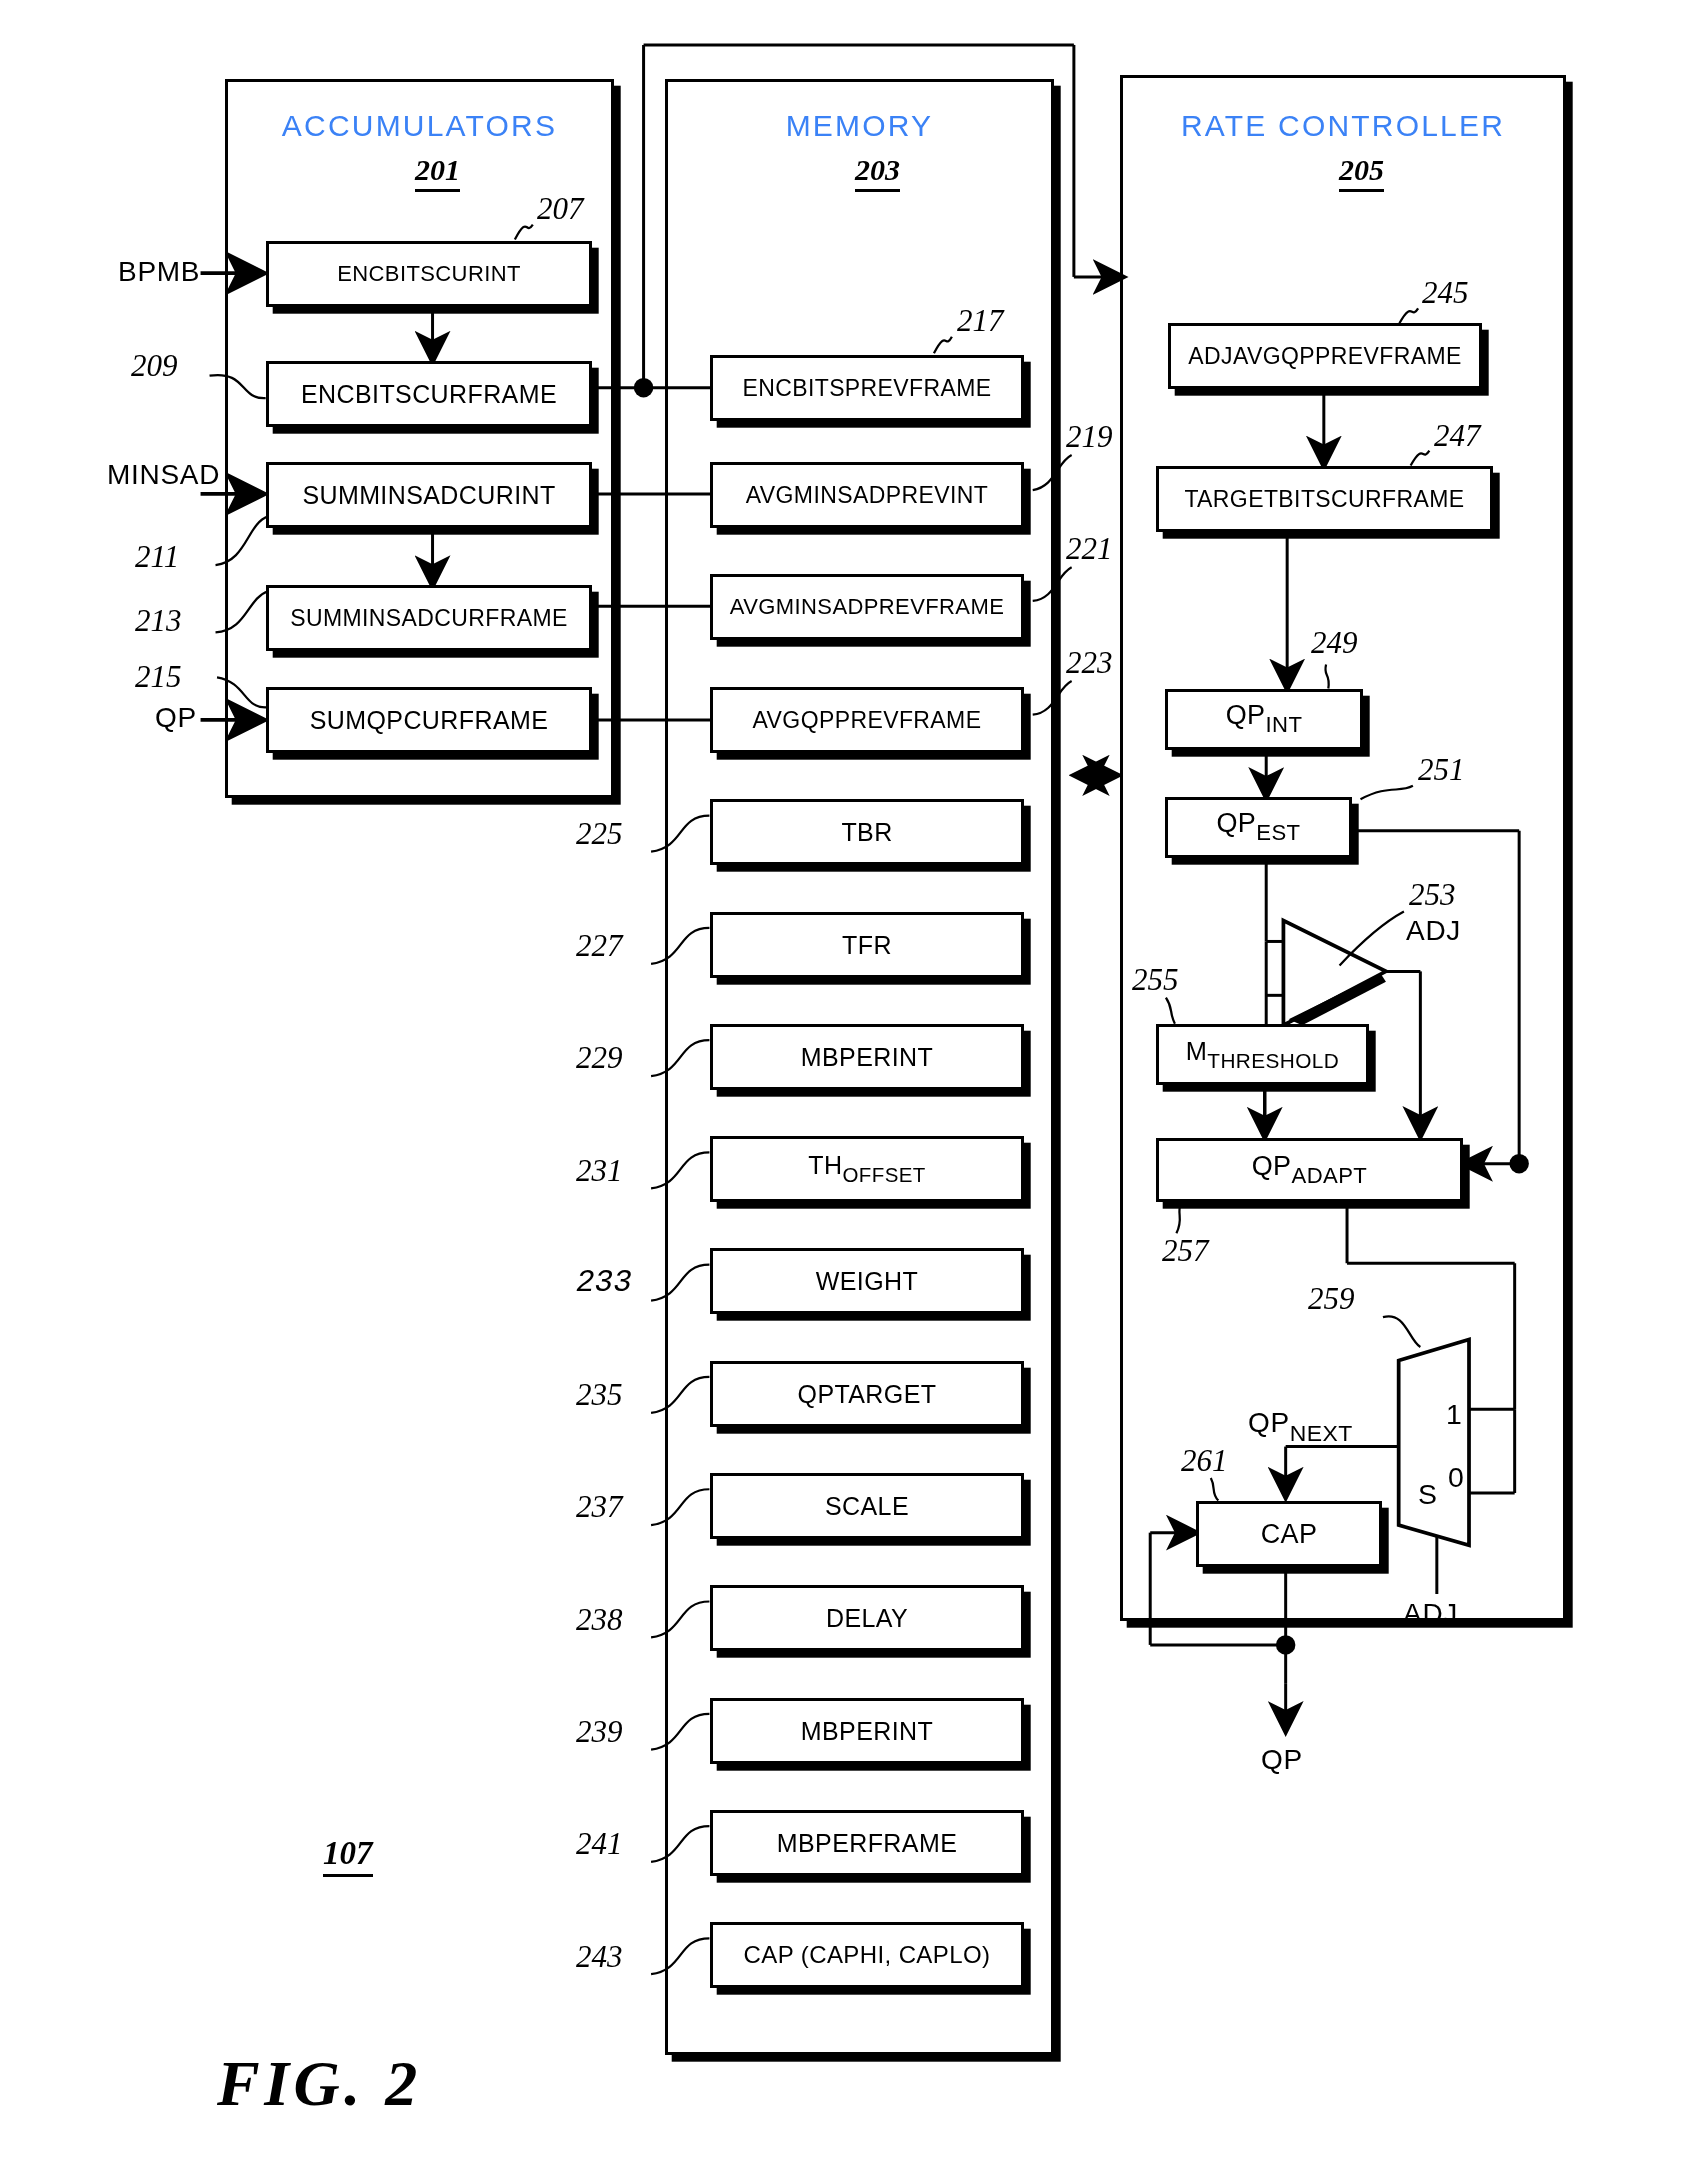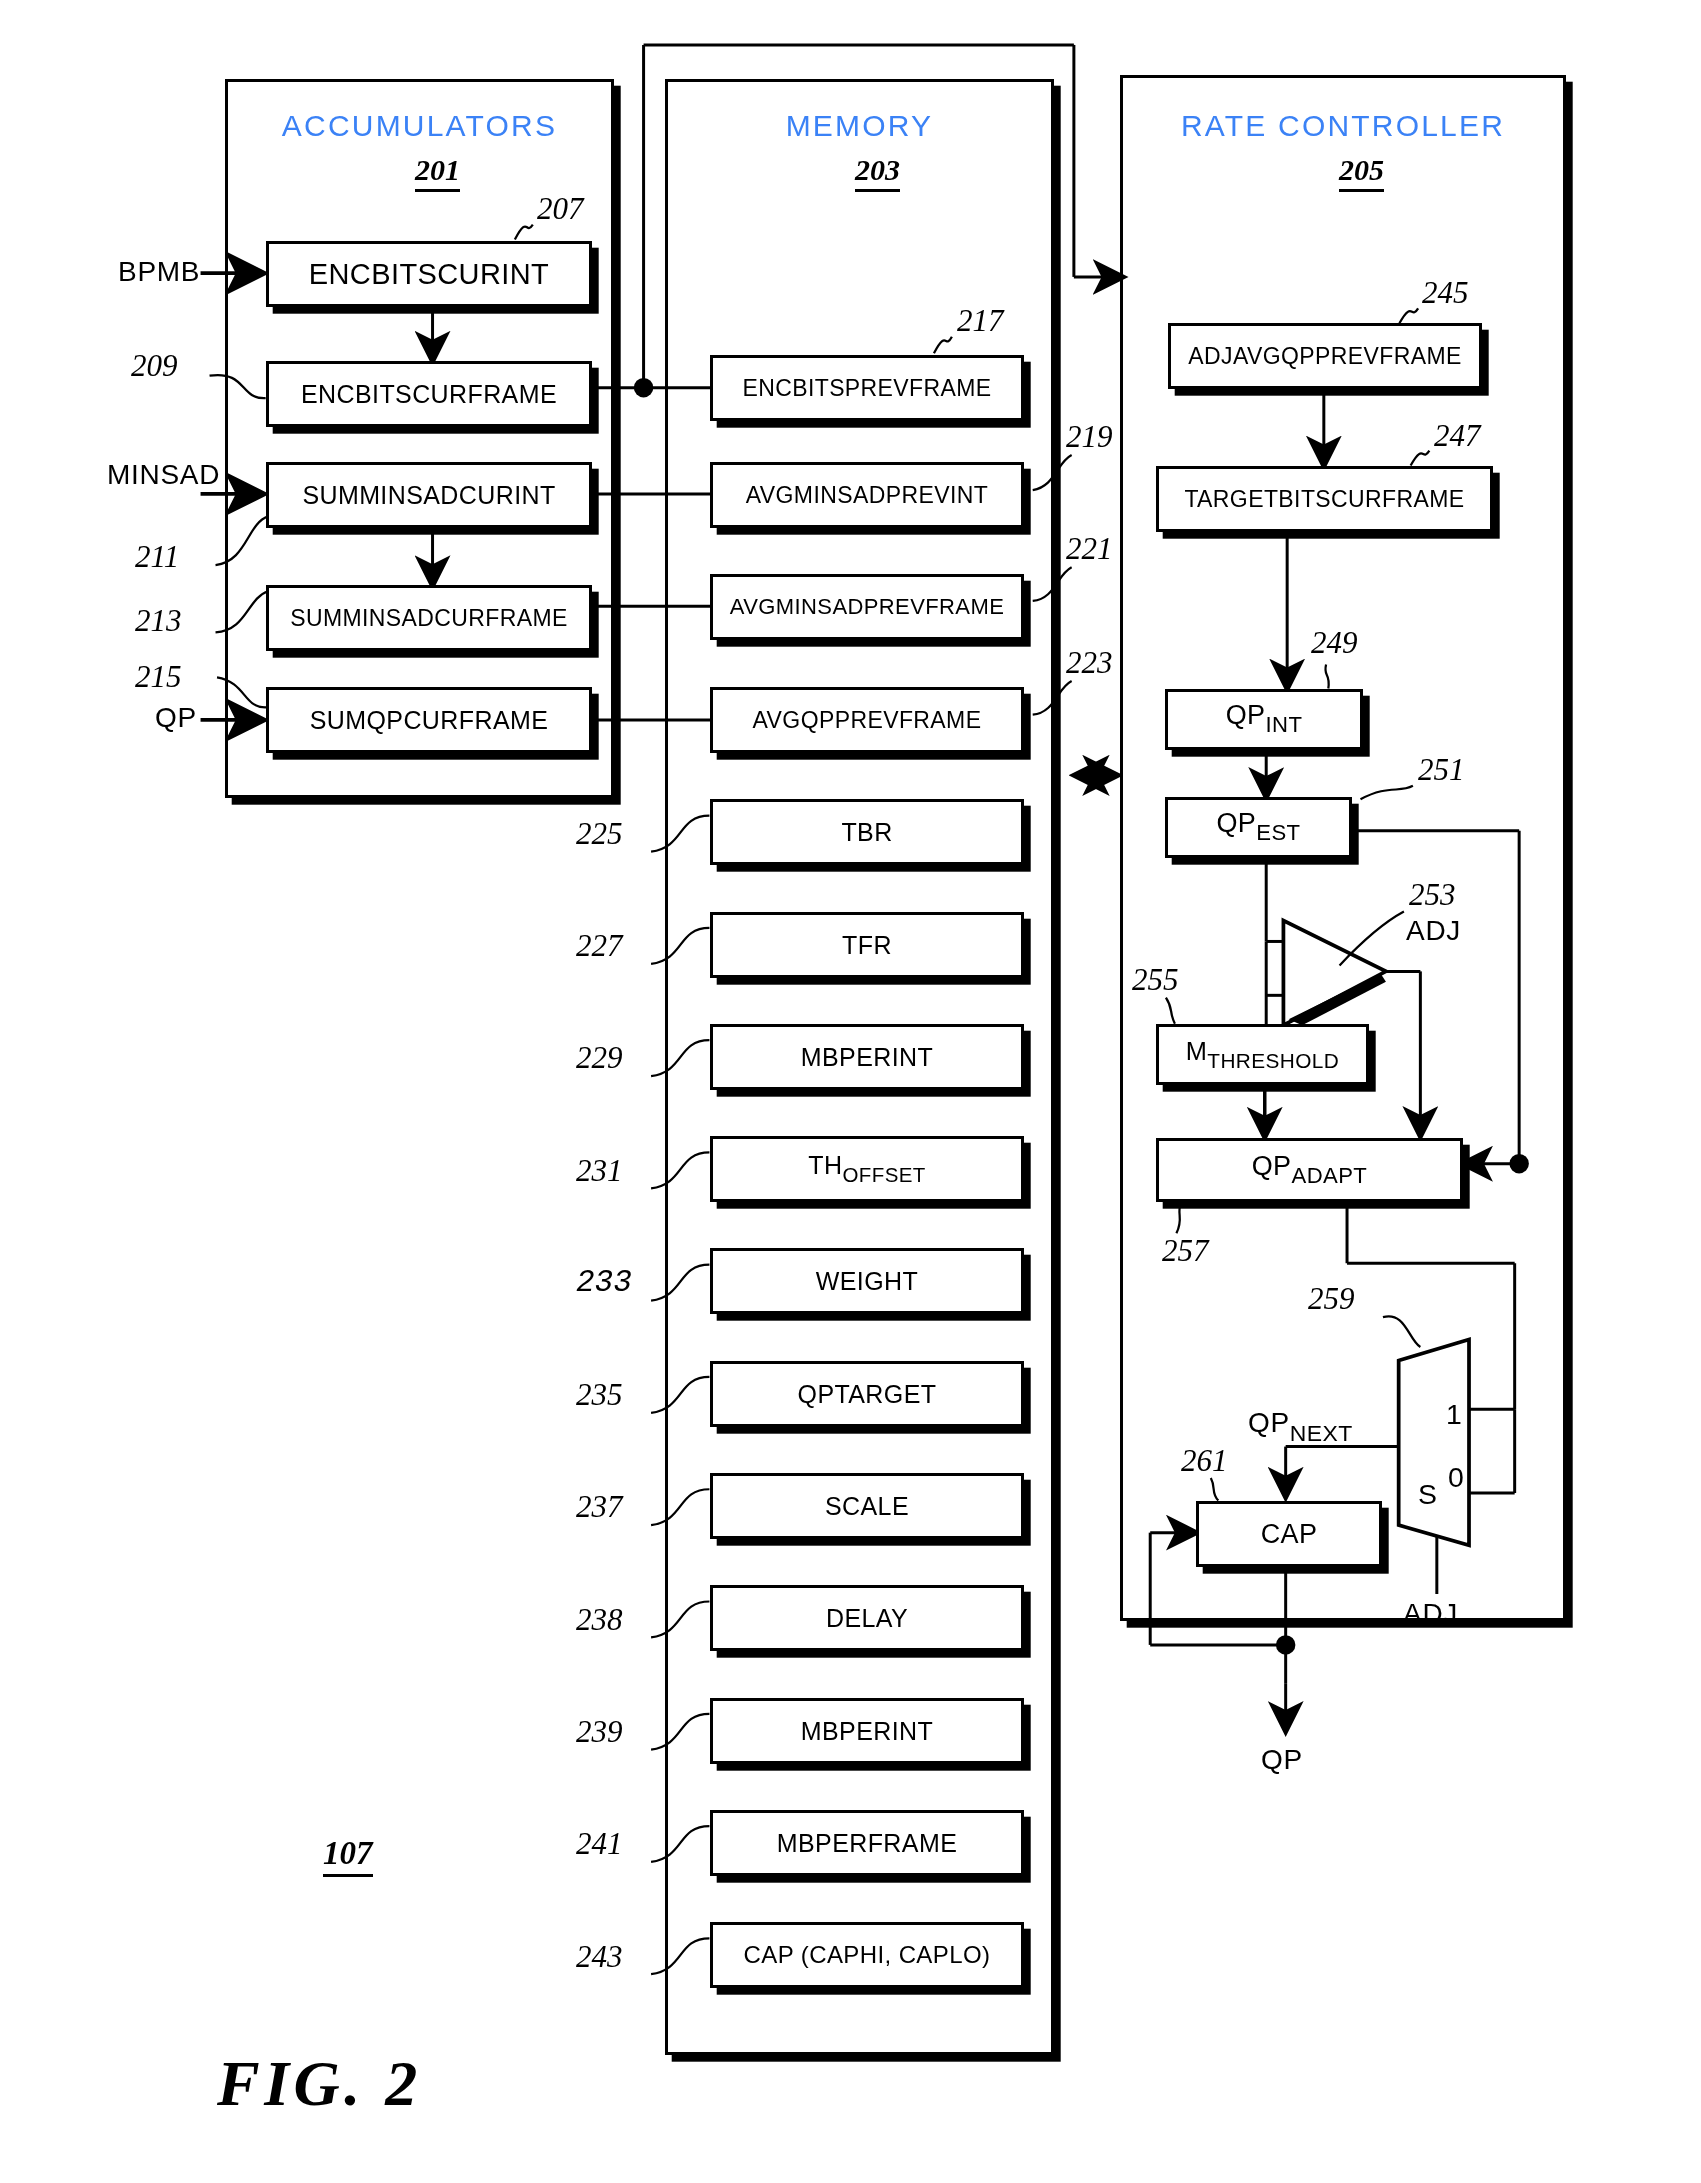--- a/index.html
+++ b/index.html
@@ -190,21 +190,21 @@
   <div class="panel-num" style="left:415px; top:153px; font-size:30px;">201</div>
 
   <div class="panel" style="left:665px; top:79px; width:389px; height:1976px;"></div>
   <div class="panel-title" style="left:665px; top:109px; width:389px; font-size:30px;">MEMORY</div>
   <div class="panel-num" style="left:855px; top:153px; font-size:30px;">203</div>
 
   <div class="panel" style="left:1120px; top:75px; width:446px; height:1546px;"></div>
   <div class="panel-title" style="left:1120px; top:109px; width:446px; font-size:30px;">RATE CONTROLLER</div>
   <div class="panel-num" style="left:1339px; top:153px; font-size:30px;">205</div>
 
-  <div class="blk" style="left:266px; top:241px; width:326px; height:66px; font-size:29px;">
+  <div class="blk" style="left:266px; top:241px; width:326px; height:66px; font-size:22px;">
     <span class="t">ENCBITSCURINT</span>
   </div>
   <div class="blk" style="left:266px; top:361px; width:326px; height:66px; font-size:25px;">
     <span class="t">ENCBITSCURFRAME</span>
   </div>
   <div class="blk" style="left:266px; top:462px; width:326px; height:66px; font-size:25px;">
     <span class="t">SUMMINSADCURINT</span>
   </div>
   <div class="blk" style="left:266px; top:585px; width:326px; height:66px; font-size:23px;">
     <span class="t">SUMMINSADCURFRAME</span>

